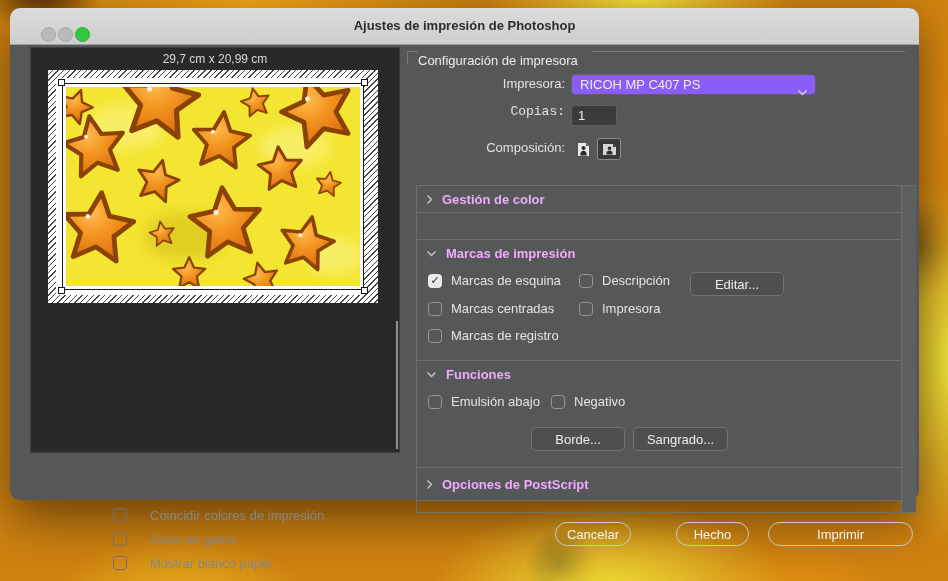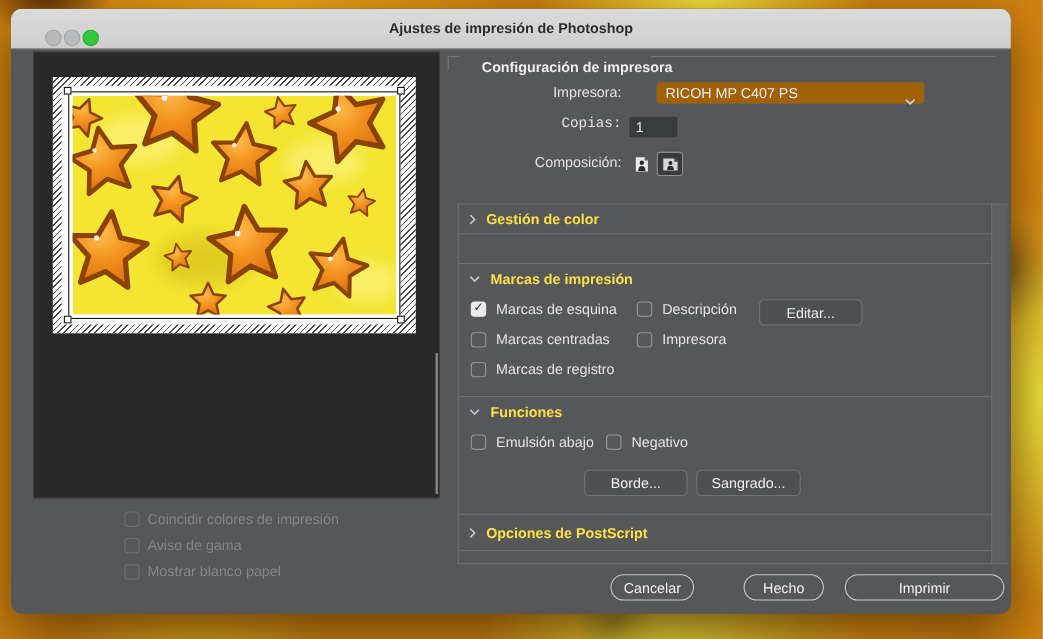--- a/index.html
+++ b/index.html
@@ -12,21 +12,21 @@
       radial-gradient(200px 90px at 640px 0px,#f4e13a 0%,rgba(244,225,58,0) 75%),
       radial-gradient(70px 200px at 948px 120px,#e08a0e 0%,rgba(224,138,14,0) 70%),
       radial-gradient(120px 260px at 952px 360px,#f2ea3c 0%,rgba(242,234,60,0) 72%),
       radial-gradient(60px 80px at 918px 248px,#6b3305 0%,rgba(107,51,5,0) 65%),
       radial-gradient(260px 140px at 610px 600px,#f2e63a 0%,rgba(242,230,58,0) 70%),
       radial-gradient(200px 120px at 180px 620px,#edbd22 0%,rgba(237,189,34,0) 70%),
       radial-gradient(140px 90px at 800px 610px,#e89512 0%,rgba(232,149,18,0) 70%),
       radial-gradient(60px 60px at 560px 565px,#53290a 0%,rgba(83,41,10,0) 60%);
   }
   
-  .dialog{position:absolute;left:10px;top:8px;width:909px;height:550px;border-radius:10px;
+  .dialog{position:absolute;left:10px;top:8px;width:909px;height:492px;border-radius:10px;
     background:#565759;box-shadow:0 18px 50px rgba(0,0,0,.5);}
   .titlebar{position:absolute;left:0;top:0;right:0;height:36px;border-radius:10px 10px 0 0;
     background:linear-gradient(#dbdbdb,#cecece);border-bottom:1px solid #9fa0a2;}
   .titlebar .title{position:absolute;left:0;right:0;top:0;height:36px;line-height:36px;
     text-align:center;font-size:13px;font-weight:bold;color:#2c2c2e;}
   .light{position:absolute;top:19px;width:13px;height:13px;border-radius:50%;}
   .light.l1{left:31px;background:#b9babc;border:.5px solid #a5a6a8;}
   .light.l2{left:48px;background:#b9babc;border:.5px solid #a5a6a8;}
   .light.l3{left:65px;background:#32c73e;border:.5px solid #28ad34;}
   
@@ -38,48 +38,48 @@
     background:repeating-linear-gradient(135deg,rgba(0,0,0,0) 0 3px,#464646 3px 4px);}
   .page-inner{position:absolute;top:8px;left:8px;right:14px;bottom:8px;background:#fefefe;}
   .artwork{position:absolute;left:18px;top:17px;width:294px;height:199px;}
   .artwork svg{display:block;}
   .mark-frame{position:absolute;inset:-4px;border:1px solid #161616;}
   .corner{position:absolute;width:7px;height:7px;background:#fff;border:1px solid #161616;box-sizing:border-box;}
   .corner.tl{left:-8px;top:-8px;} .corner.tr{right:-8px;top:-8px;}
   .corner.bl{left:-8px;bottom:-8px;} .corner.br{right:-8px;bottom:-8px;}
   .pv-scroll{position:absolute;right:1px;top:273px;width:2px;height:128px;background:#8f9092;}
   
-  .pv-opt{position:absolute;display:flex;align-items:flex-end;gap:7px;}
+  .pv-opt{position:absolute;display:flex;align-items:flex-start;gap:23px;margin-top:44px;}
   .pv-opt .box{width:14px;height:14px;border:1.3px solid #6e6f73;border-radius:3.5px;box-sizing:border-box;}
   .pv-opt .lbl{font-size:13px;color:#85868a;}
   
-  .rc-heading{position:absolute;left:428px;top:45px;font-size:13px;font-weight:bold;color:#ededef;}
+  .rc-heading{position:absolute;left:408px;top:45px;font-size:13px;font-weight:normal;color:#ededef;}
   .rule{position:absolute;height:1px;background:#77787a;}
   .vrule{position:absolute;width:1px;background:#77787a;}
   .fieldlabel{position:absolute;left:405px;width:150px;text-align:right;font-size:13px;color:#e2e2e4;}
-  .select{position:absolute;left:586px;top:74px;width:245px;height:21px;background:#a16207;
+  .select{position:absolute;left:561px;top:74px;width:245px;height:21px;background:#8b5cf6;
     border:1px solid #5e5f61;border-radius:4px;box-sizing:border-box;color:#ececee;font-size:13px;
     line-height:19px;padding-left:8px;}
   .select .chev{position:absolute;right:7px;top:7px;}
   .textinput{position:absolute;left:561px;top:105px;width:46px;height:21px;background:#3a3b3d;
     border:1px solid #5e5f61;border-radius:3px;box-sizing:border-box;color:#ececee;font-size:13px;
     padding:0 0 0 6px;outline:none;font-family:inherit;}
   .btn{position:absolute;background:#4e4f51;border:1px solid #717274;border-radius:5px;
     box-sizing:border-box;color:#ededef;font-size:13px;text-align:center;}
   .btn.ajustes{left:613px;top:104px;width:151px;height:24px;line-height:22px;}
   .orient{position:absolute;top:138px;height:22px;display:flex;align-items:center;justify-content:center;}
   .orient.o1{left:563px;width:21px;}
   .orient.o2{left:587px;width:24px;border:1px solid #8d8e90;border-radius:3px;background:#393a3c;box-sizing:border-box;}
   
   .sections{position:absolute;left:406px;top:177px;width:485px;height:328px;
     border:1px solid #6e6f71;border-right:none;box-sizing:border-box;}
   .gutter{position:absolute;left:891px;top:177px;width:15px;height:328px;background:#5e5f61;
     border:1px solid #6e6f71;border-right:none;box-sizing:border-box;}
   .sec-head{position:absolute;left:0;width:100%;display:flex;align-items:center;gap:9px;
-    font-size:13px;font-weight:bold;color:#fde047;padding-left:9px;box-sizing:border-box;}
+    font-size:13px;font-weight:bold;color:#f0abfc;padding-left:9px;box-sizing:border-box;}
   .sec-sep{position:absolute;left:0;width:100%;height:1px;background:#6e6f71;}
   .chev-icon{display:inline-flex;}
   .cb{position:absolute;display:flex;align-items:center;gap:9px;}
   .cb .box{width:14px;height:14px;border:1.3px solid #96979b;border-radius:3.5px;box-sizing:border-box;
     display:flex;align-items:center;justify-content:center;background:transparent;}
   .cb .box.checked{background:#ebebed;border-color:#ebebed;}
   .cb .box .check{display:none;font-size:11px;font-weight:bold;color:#242426;line-height:1;}
   .cb .box.checked .check{display:block;}
   .cb .lbl{font-size:13px;color:#e4e4e6;}
   
@@ -97,20 +97,21 @@
   <div class="dialog">
 
     <div class="titlebar">
       <span class="light l1"></span>
       <span class="light l2"></span>
       <span class="light l3"></span>
       <div class="title">Ajustes de impresión de Photoshop</div>
     </div>
 
     <div class="preview">
+      <div class="size-label">29,7 cm x 20,99 cm</div>
       <div class="page">
         <div class="hatch"></div>
         <div class="page-inner"></div>
         <div class="artwork">
           <svg width="294" height="199" viewBox="0 0 296 200" preserveAspectRatio="none">
             <defs>
               <radialGradient id="sg" cx="40%" cy="32%" r="75%">
                 <stop offset="0%" stop-color="#ffbb4f"></stop>
                 <stop offset="45%" stop-color="#f2941f"></stop>
                 <stop offset="100%" stop-color="#d96c10"></stop>

